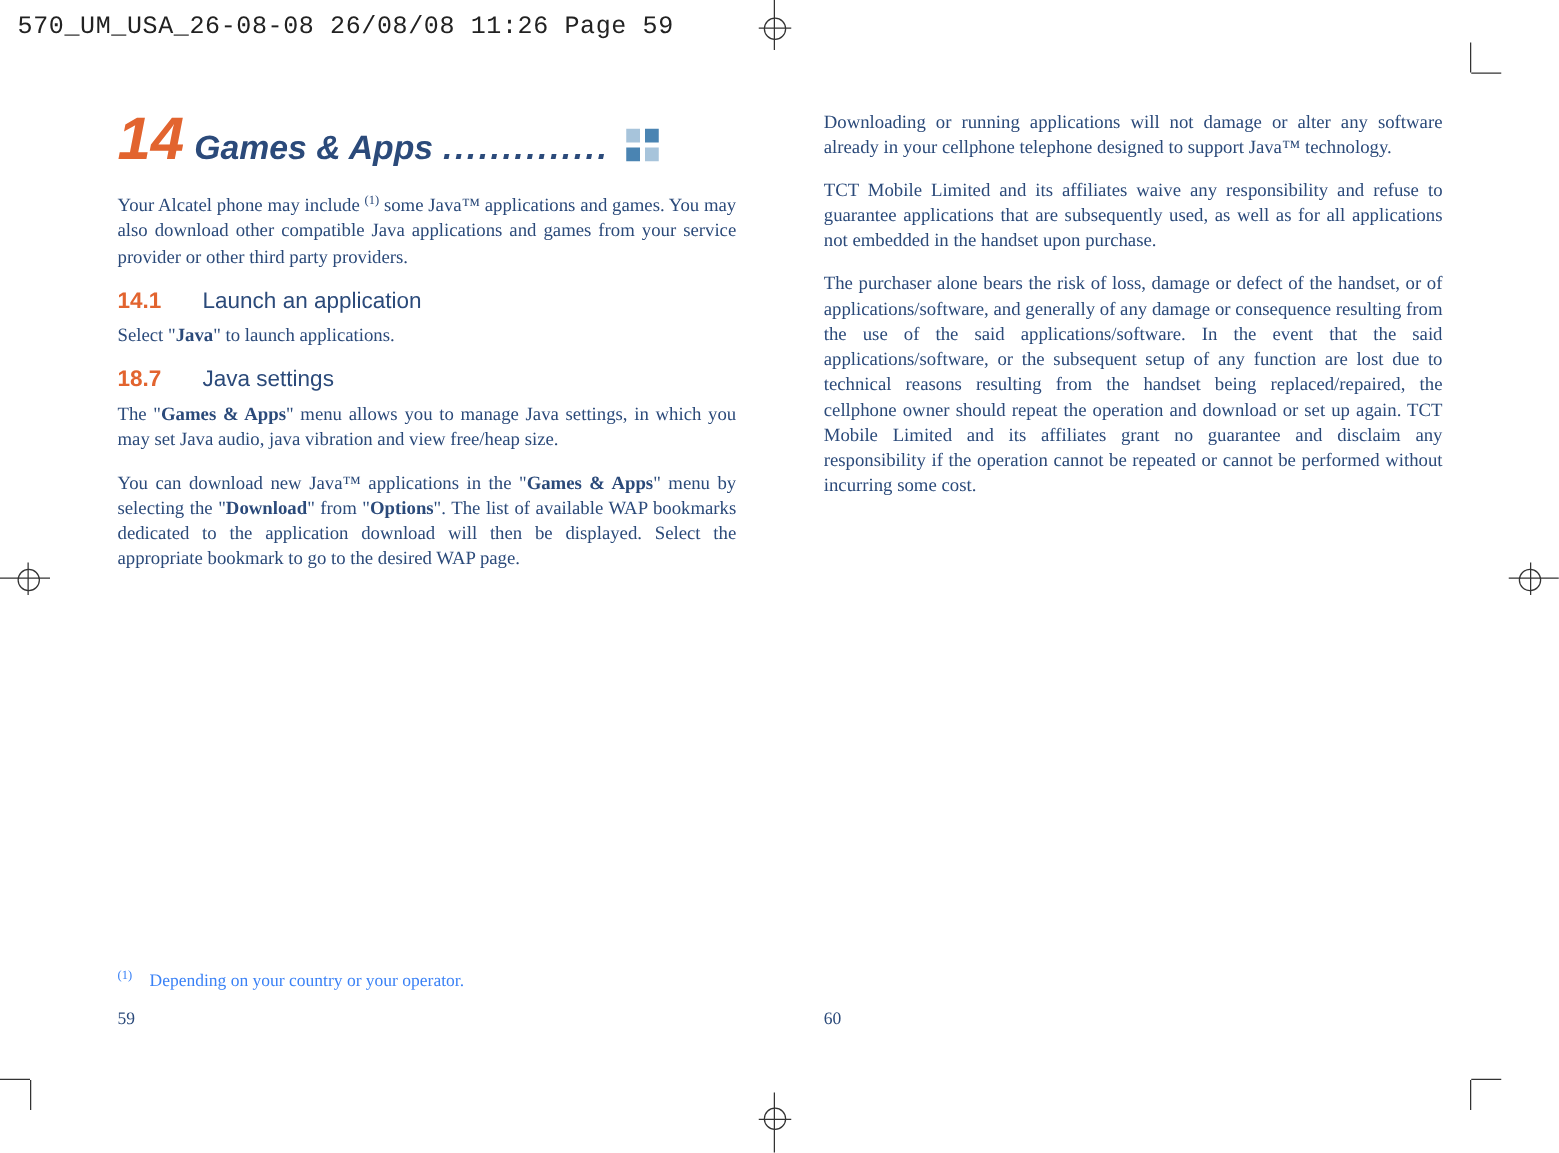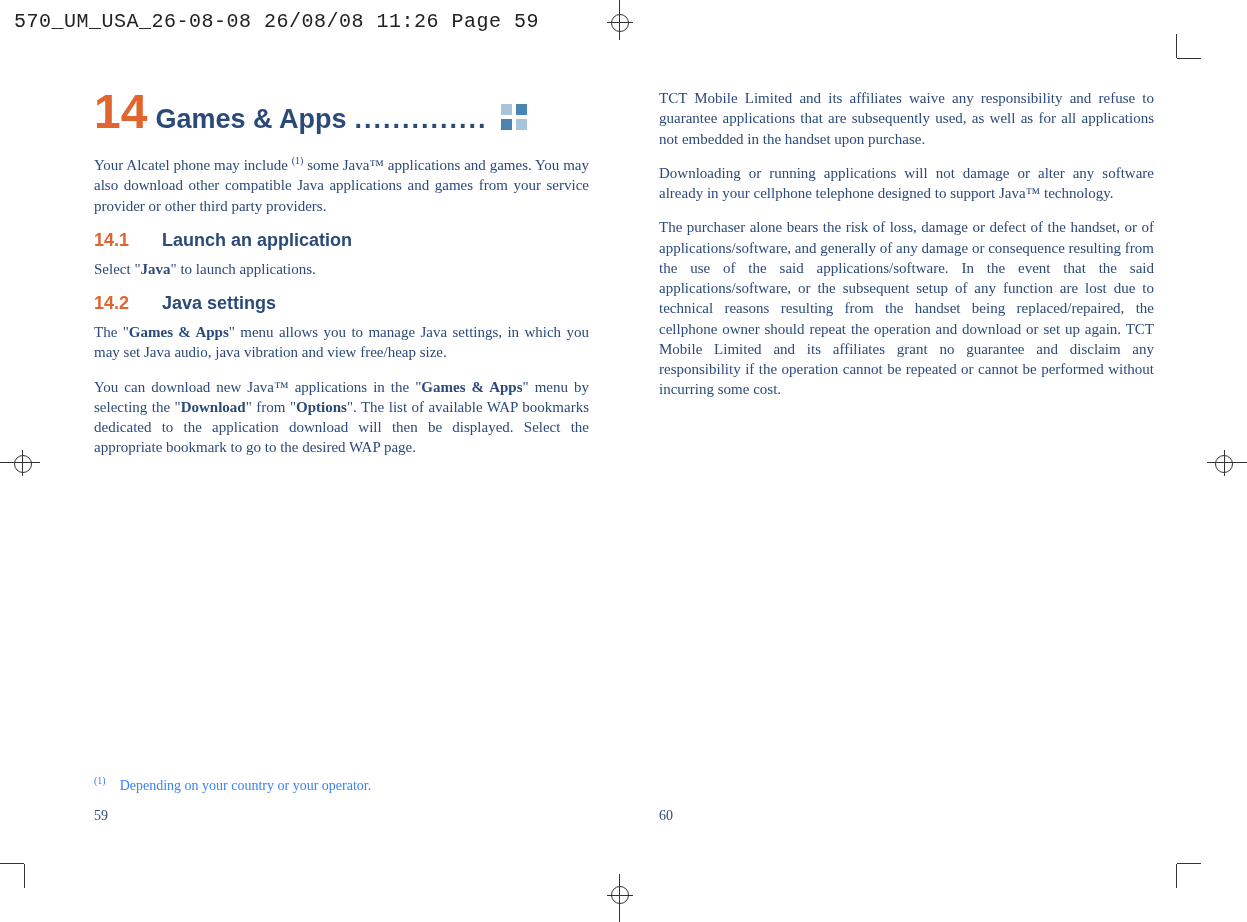--- a/index.html
+++ b/index.html
@@ -175,20 +175,21 @@
   }
   .page {
     width: 495px;
     position: relative;
   }
   .chapter-row {
     display: flex;
     align-items: baseline;
     gap: 8px;
     margin-bottom: 18px;
+    font-style: italic;
   }
   .chapter-num {
     font-family: Arial, Helvetica, sans-serif;
     font-weight: bold;
     font-size: 48px;
     color: #e2642f;
     line-height: 1;
   }
   .chapter-title {
     font-family: Arial, Helvetica, sans-serif;
@@ -233,21 +234,21 @@
   }
   .sec-num {
     font-family: Arial, Helvetica, sans-serif;
     font-weight: bold;
     font-size: 18px;
     color: #e2642f;
     margin-right: 29px;
   }
   .sec-title {
     font-family: Arial, Helvetica, sans-serif;
-    font-weight: bold;
+    font-weight: normal;
     font-size: 18px;
     color: #2b4a7a;
   }
   .bold { font-weight: bold; }
   .sup { font-size: 10px; vertical-align: super; }
   .disclaimer-h {
     font-family: Arial, Helvetica, sans-serif;
     font-weight: bold;
     font-size: 16px;
     color: #2b4a7a;
@@ -311,37 +312,37 @@
 
     <div class="sec-row">
       <span class="sec-num">14.1</span>
       <span class="sec-title">Launch an application</span>
     </div>
     <p class="body-text">
       <span>Select "</span><span class="bold">Java</span><span>" to launch applications.</span>
     </p>
 
     <div class="sec-row">
-      <span class="sec-num">14.2</span>
+      <span class="sec-num">18.7</span>
       <span class="sec-title">Java settings</span>
     </div>
     <p class="body-text">
       <span>The "</span><span class="bold">Games &amp; Apps</span><span>" menu allows you to manage Java settings, in which you may set Java audio, java vibration and view free/heap size.</span>
     </p>
 
     <p class="body-text">
       <span>You can download new Java™ applications in the "</span><span class="bold">Games &amp; Apps</span><span>" menu by selecting the "</span><span class="bold">Download</span><span>" from "</span><span class="bold">Options</span><span>". The list of available WAP bookmarks dedicated to the application download will then be displayed. Select the appropriate bookmark to go to the desired WAP page.</span>
     </p>
 
     <div class="footnote">
       <span class="sup">(1)</span><span>Depending on your country or your operator.</span>
     </div>
     <div class="page-number">59</div>
   </div>
 
   <div class="page">
+    <p class="body-text">Downloading or running applications will not damage or alter any software already in your cellphone telephone designed to support Java™ technology.</p>
     <p class="body-text">TCT Mobile Limited and its affiliates waive any responsibility and refuse to guarantee applications that are subsequently used, as well as for all applications not embedded in the handset upon purchase.</p>
-    <p class="body-text">Downloading or running applications will not damage or alter any software already in your cellphone telephone designed to support Java™ technology.</p>
     <p class="body-text">The purchaser alone bears the risk of loss, damage or defect of the handset, or of applications/software, and generally of any damage or consequence resulting from the use of the said applications/software. In the event that the said applications/software, or the subsequent setup of any function are lost due to technical reasons resulting from the handset being replaced/repaired, the cellphone owner should repeat the operation and download or set up again. TCT Mobile Limited and its affiliates grant no guarantee and disclaim any responsibility if the operation cannot be repeated or cannot be performed without incurring some cost.</p>
     <div class="page-number">60</div>
   </div>
 
 </div>
 
 </body></html>

